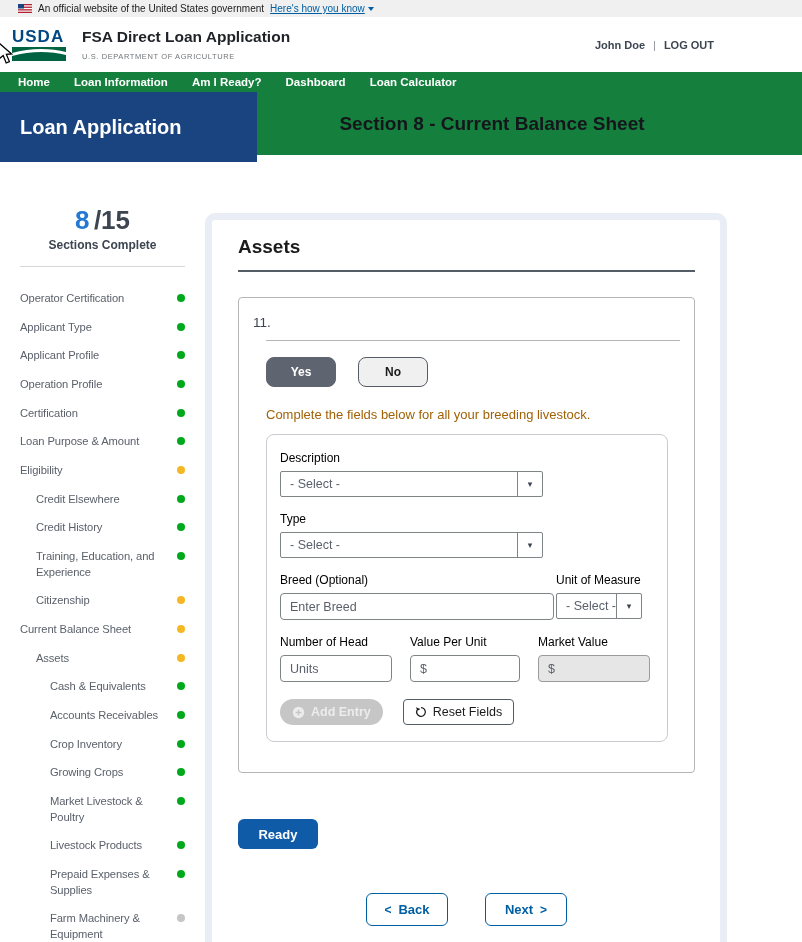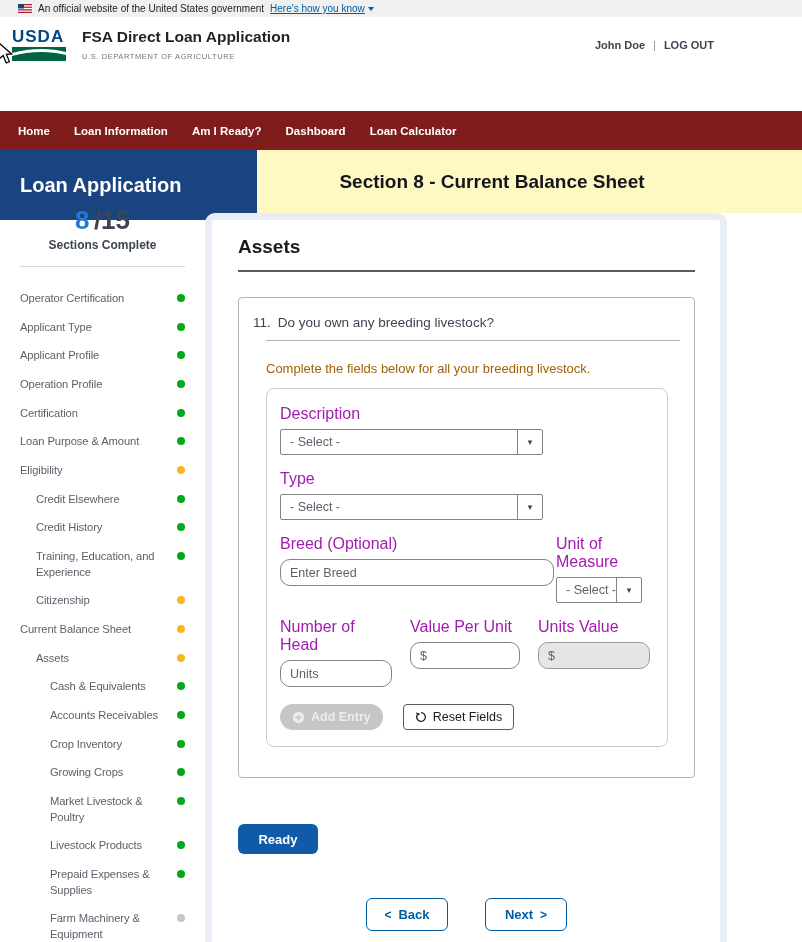--- a/index.html
+++ b/index.html
@@ -19,28 +19,28 @@
   .usda-text { font-size:17px; font-weight:bold; letter-spacing:1px; color:#004785; line-height:1; }
   .usda-swoosh { display:block; margin-top:1px; }
   .header-titles { display:flex; flex-direction:column; justify-content:center; gap:6px; }
   .app-title { font-size:15.5px; font-weight:600; color:#1f2328; }
   .dept { font-size:7.5px; color:#71767a; letter-spacing:.6px; }
   .account { margin-left:auto; margin-right:88px; font-size:11px; font-weight:bold; color:#3d4551; display:flex; gap:8px; align-items:flex-end; }
   .account .sep { color:#8d9297; font-weight:normal; }
   .account .link { cursor:pointer; }
 
   
-  .main-nav { height:39px; background:#7f1d1d; display:flex; align-items:center; padding-left:18px; gap:24px;margin-top:39px; }
+  .main-nav { height:20px; background:#15803d; display:flex; align-items:center; padding-left:18px; gap:24px; }
   .main-nav .nav-item { color:#fff; font-size:11.5px; font-weight:bold; cursor:pointer; }
 
   
   .banner-row { display:flex; align-items:flex-start; }
   .banner-left { width:257px; height:70px; background:#1a4480; display:flex; align-items:center; padding-left:20px; }
   .banner-left span { color:#fff; font-size:20px; font-weight:bold; }
-  .banner-right { flex:1; height:63px; background:#fef9c3; display:flex; align-items:center; justify-content:center; padding-right:75px; }
+  .banner-right { flex:1; height:63px; background:#15803d; display:flex; align-items:center; justify-content:center; padding-right:75px; }
   .banner-right span { color:#14161c; font-size:19px; font-weight:bold; }
 
   
   .sidebar { position:absolute; left:20px; top:205px; width:165px; }
   .counter { text-align:center; }
   .counter .num-done { color:#2378d3; font-size:26px; font-weight:bold; }
   .counter .num-total { color:#3d4551; font-size:26px; font-weight:bold; }
   .counter-caption { text-align:center; font-size:12px; font-weight:bold; color:#3d4551; margin-top:2px; }
   .side-hr { border:0; border-top:1px solid #d6d7d9; margin:14px 0 24px 0; }
   .s-item { display:flex; align-items:flex-start; margin-bottom:13px; cursor:pointer; }
@@ -62,26 +62,26 @@
   .q-body { margin-left:13px; }
 
   .yn-row { display:flex; gap:22px; margin-top:16px; }
   .yn-btn { width:70px; height:30px; border-radius:8px; font-size:12px; font-weight:bold; display:flex; align-items:center; justify-content:center; cursor:pointer; }
   .yn-btn.sel { background:#5f6570; color:#fff; border:1px solid #5f6570; }
   .yn-btn.unsel { background:#f0f0f0; color:#1b1b1b; border:1px solid #565c65; }
 
   .instruction { font-size:13px; color:#a16207; margin:20px 0 12px 0; }
 
   .fields-card { border:1px solid #c8ccd0; border-radius:8px; padding:16px 14px 16px 13px; margin-right:12px; background:#fff; }
-  .f-label { font-size:16px; color:#a21caf; margin-bottom:6px; }
+  .f-label { font-size:12px; color:#000000; margin-bottom:6px; }
   .sel-box { display:flex; height:26px; border:1px solid #7f8487; border-radius:2px; background:#fff; cursor:pointer; }
   .sel-value { flex:1; font-size:12.5px; color:#5b616b; display:flex; align-items:center; padding-left:9px; }
   .sel-caret { width:25px; border-left:1px solid #7f8487; display:flex; align-items:center; justify-content:center; font-size:9px; color:#3d4551; }
   .sel-desc { width:263px; margin-bottom:15px; }
-  .txt-input { height:27px; border:1px solid #7f8487; border-radius:10px; font-size:12.5px; color:#1b1b1b; padding-left:9px; width:100%; background:#fff; font-family:inherit; }
+  .txt-input { height:27px; border:1px solid #7f8487; border-radius:4px; font-size:12.5px; color:#1b1b1b; padding-left:9px; width:100%; background:#fff; font-family:inherit; }
   .txt-input::placeholder { color:#5b616b; opacity:1; }
   .row-breed { display:flex; gap:2px; margin-bottom:15px; }
   .col-breed { width:274px; }
   .col-uom { width:86px; }
   .row-nums { display:flex; gap:18px; margin-bottom:17px; }
   .col-head { width:112px; }
   .col-vpu { width:110px; }
   .col-mv { width:112px; }
   .txt-input.disabled { background:#e6e6e6; border-color:#9b9b9b; }
   .fbtn-row { display:flex; gap:20px; }
@@ -273,25 +273,28 @@
 
       </div>
   </div>
 
   <div class="panel">
     <div class="panel-heading">Assets</div>
 
     <div class="q-card">
       <div class="q-title">
         <span>11.</span>
-        <span>Do you own any breeding livestock?</span>
       </div>
       <hr class="q-underline">
 
       <div class="q-body">
+        <div class="yn-row">
+          <div class="yn-btn sel">Yes</div>
+          <div class="yn-btn unsel">No</div>
+        </div>
 
         <div class="instruction">Complete the fields below for all your breeding livestock.</div>
 
         <div class="fields-card">
           <div class="f-label">Description</div>
           <div class="sel-box sel-desc">
             <span class="sel-value">- Select -</span>
             <span class="sel-caret">▾</span>
           </div>
 
@@ -318,21 +321,21 @@
           <div class="row-nums">
             <div class="col-head">
               <div class="f-label">Number of Head</div>
               <input class="txt-input" type="text" placeholder="Units" style="">
             </div>
             <div class="col-vpu">
               <div class="f-label">Value Per Unit</div>
               <input class="txt-input" type="text" placeholder="$" style="">
             </div>
             <div class="col-mv">
-              <div class="f-label">Units Value</div>
+              <div class="f-label">Market Value</div>
               <input class="txt-input disabled" type="text" disabled="" placeholder="$" style="">
             </div>
           </div>
 
           <div class="fbtn-row">
             <button class="add-btn">
               <svg width="13" height="13" viewBox="0 0 16 16">
                 <circle cx="8" cy="8" r="7" fill="#ececec"></circle>
                 <path d="M8 4.5v7M4.5 8h7" stroke="#c6c6c6" stroke-width="1.8"></path>
               </svg>

